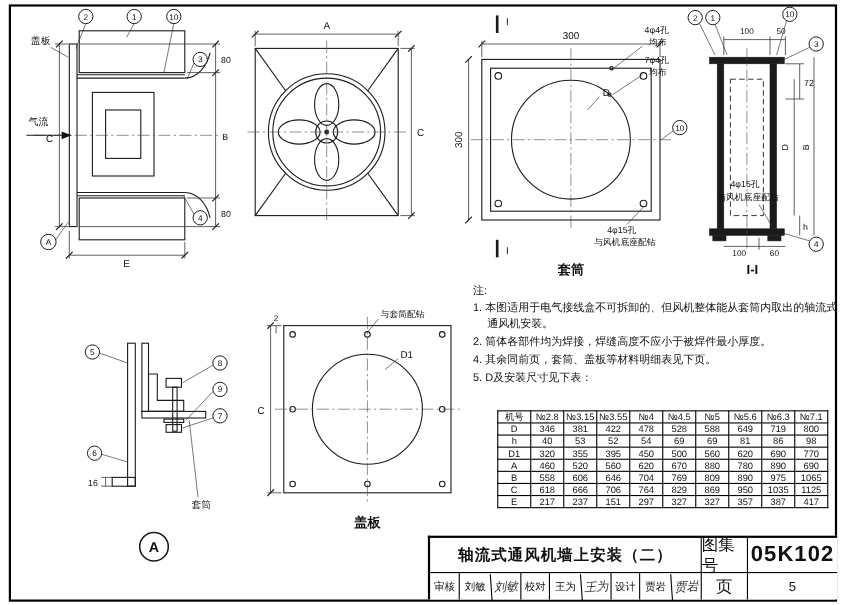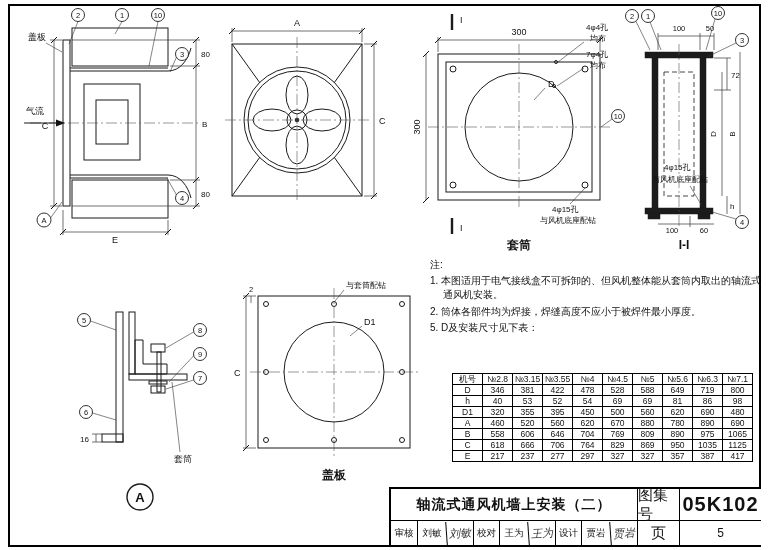--- a/index.html
+++ b/index.html
@@ -367,20 +367,21 @@
         <text class="xs mid" x="251" y="292">2</text>
       </g>
       <text class="big mid" x="334" y="479">盖板</text>
     </g>
   </svg>
 
   <div class="notes">
     <div class="notes-head">注:</div>
     <div class="note-line">1. 本图适用于电气接线盒不可拆卸的、但风机整体能从套筒内取出的轴流式通风机安装。</div>
     <div class="note-line">2. 筒体各部件均为焊接，焊缝高度不应小于被焊件最小厚度。</div>
+    <div class="note-line">4. 其余同前页，套筒、盖板等材料明细表见下页。</div>
     <div class="note-line">5. D及安装尺寸见下表：</div>
   </div>
 
   <table class="spec">
     <thead>
         <tr>
           <th>机号</th>
           <th>№2.8</th>
           <th>№3.15</th>
           <th>№3.55</th>
@@ -420,21 +421,21 @@
         <tr>
           <td>D1</td>
           <td>320</td>
           <td>355</td>
           <td>395</td>
           <td>450</td>
           <td>500</td>
           <td>560</td>
           <td>620</td>
           <td>690</td>
-          <td>480</td>
+          <td>770</td>
         </tr>
         <tr>
           <td>A</td>
           <td>460</td>
           <td>520</td>
           <td>560</td>
           <td>620</td>
           <td>670</td>
           <td>880</td>
           <td>780</td>
@@ -462,21 +463,21 @@
           <td>829</td>
           <td>869</td>
           <td>950</td>
           <td>1035</td>
           <td>1125</td>
         </tr>
         <tr>
           <td>E</td>
           <td>217</td>
           <td>237</td>
-          <td>277</td>
+          <td>151</td>
           <td>297</td>
           <td>327</td>
           <td>327</td>
           <td>357</td>
           <td>387</td>
           <td>417</td>
         </tr>
       </tbody>
   </table>
 

